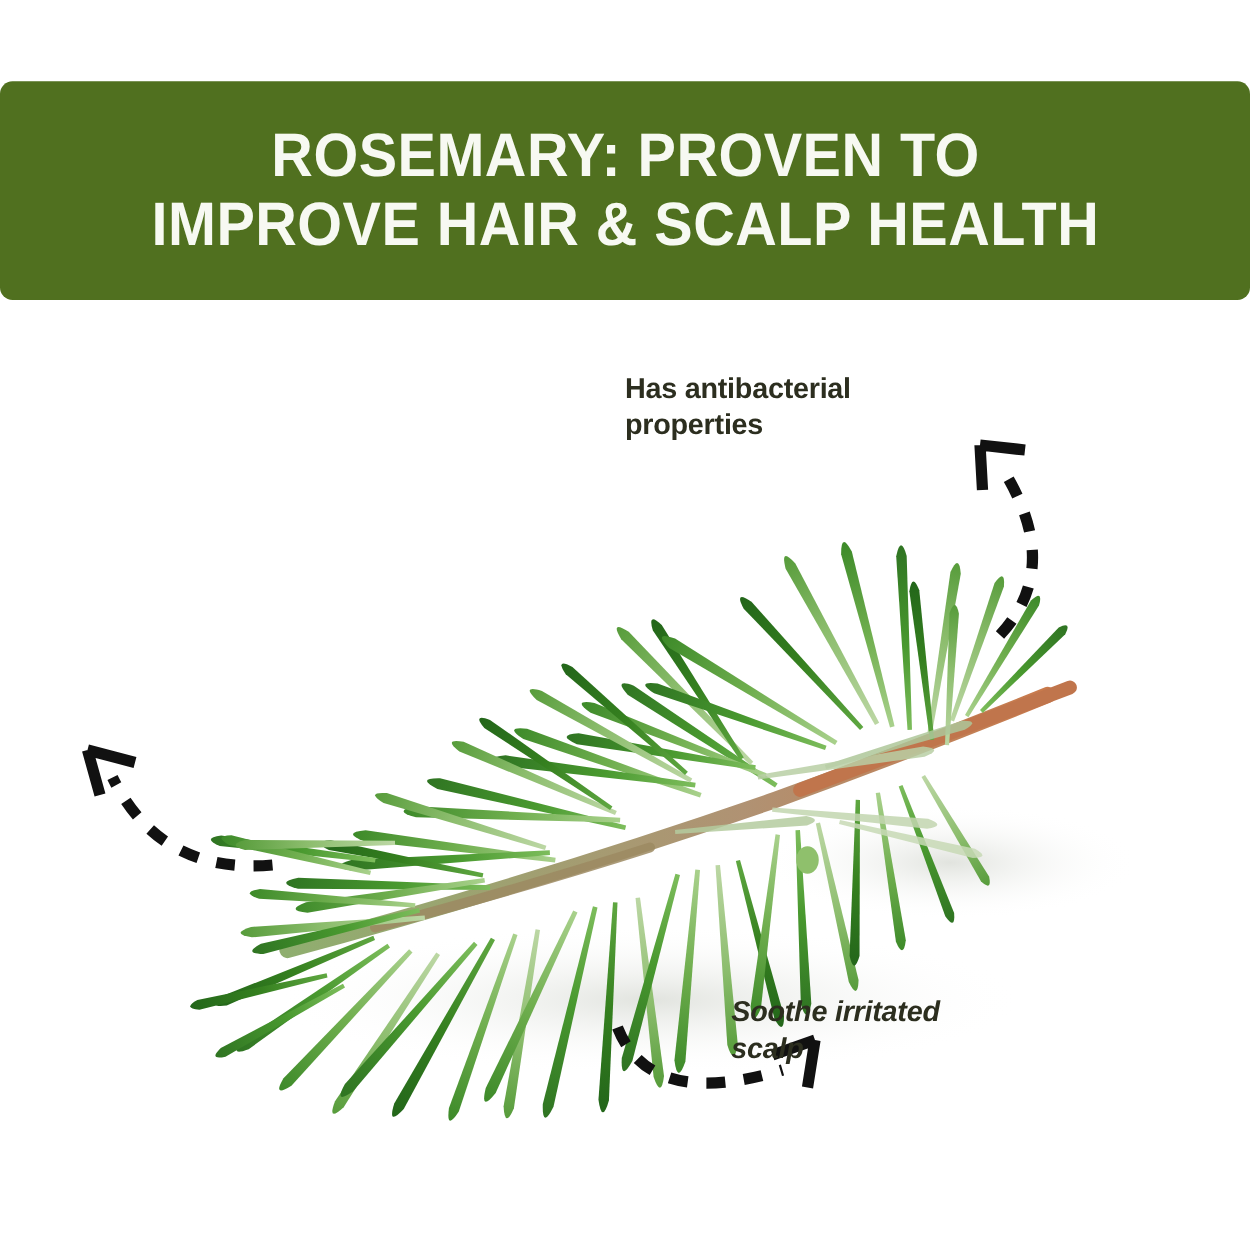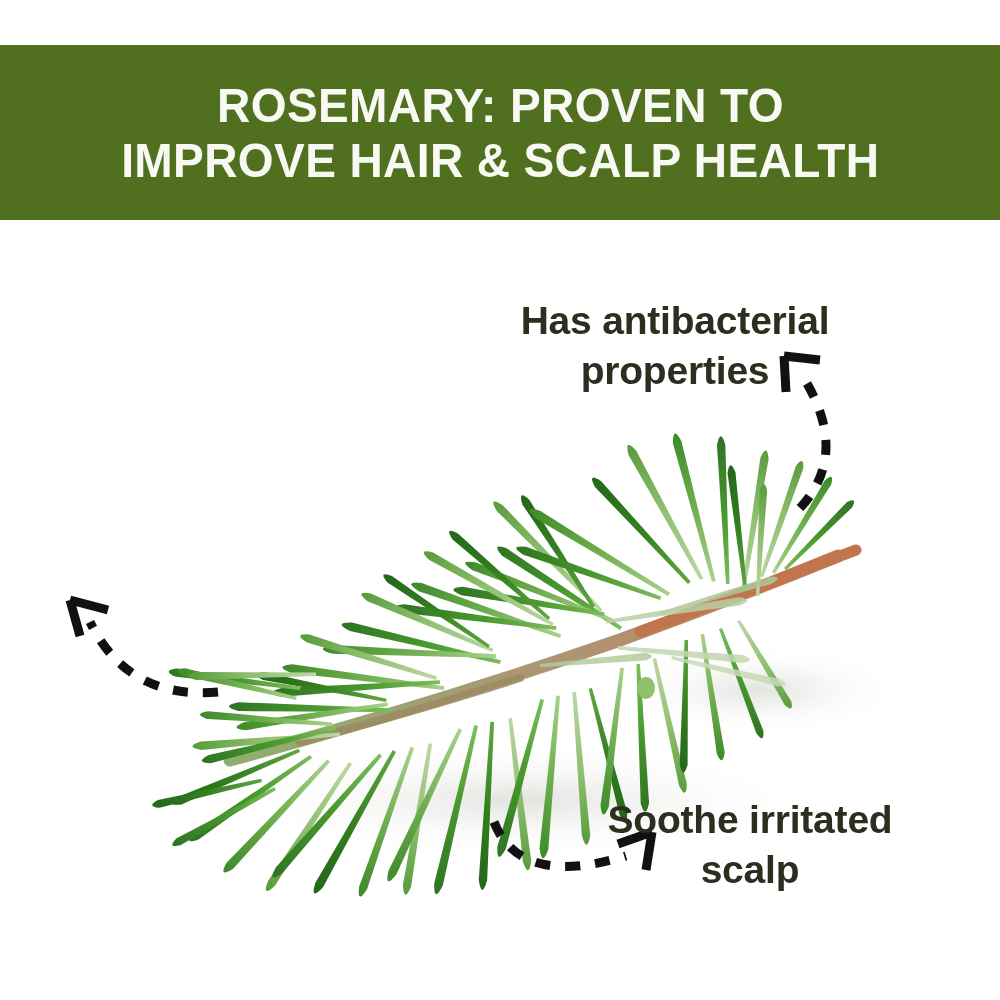--- a/index.html
+++ b/index.html
@@ -13,67 +13,68 @@
     height: 1000px;
     background: #ffffff;
     overflow: hidden;
     font-family: "Liberation Sans", sans-serif;
   }
 
   
   #header-band {
     position: absolute;
     left: 0;
-    top: 45px;
+    top: 65px;
     width: 1000px;
     height: 175px;
     background: #50701f;
     display: flex;
     flex-direction: column;
     align-items: center;
     justify-content: center;
+    border-radius: 10px;
   }
   .header-line {
     color: #f7f9f2;
     font-family: "Liberation Sans Narrow", "Liberation Sans", sans-serif;
     font-weight: bold;
     font-size: 49px;
     line-height: 1.12;
     letter-spacing: 0.4px;
     text-align: center;
     white-space: nowrap;
     transform: scaleX(0.94);
   }
 
   
   .annot {
     position: absolute;
     color: #2c2e1f;
     font-family: "Liberation Sans", sans-serif;
     font-weight: bold;
-    font-size: 39px;
+    font-size: 23px;
     line-height: 1.28;
-    text-align: center;
     white-space: pre-line;
     letter-spacing: -0.2px;
   }
   #annot-antibacterial {
     left: 500px;
     top: 296px;
     width: 350px;
   }
   #annot-circulation {
     left: 45px;
     top: 460px;
     width: 240px;
   }
   #annot-soothe {
     left: 585px;
     top: 795px;
     width: 330px;
+    font-style: italic;
   }
 
   
   #sprig-layer, #arrow-layer {
     position: absolute;
     left: 0;
     top: 0;
     width: 1000px;
     height: 1000px;
   }

